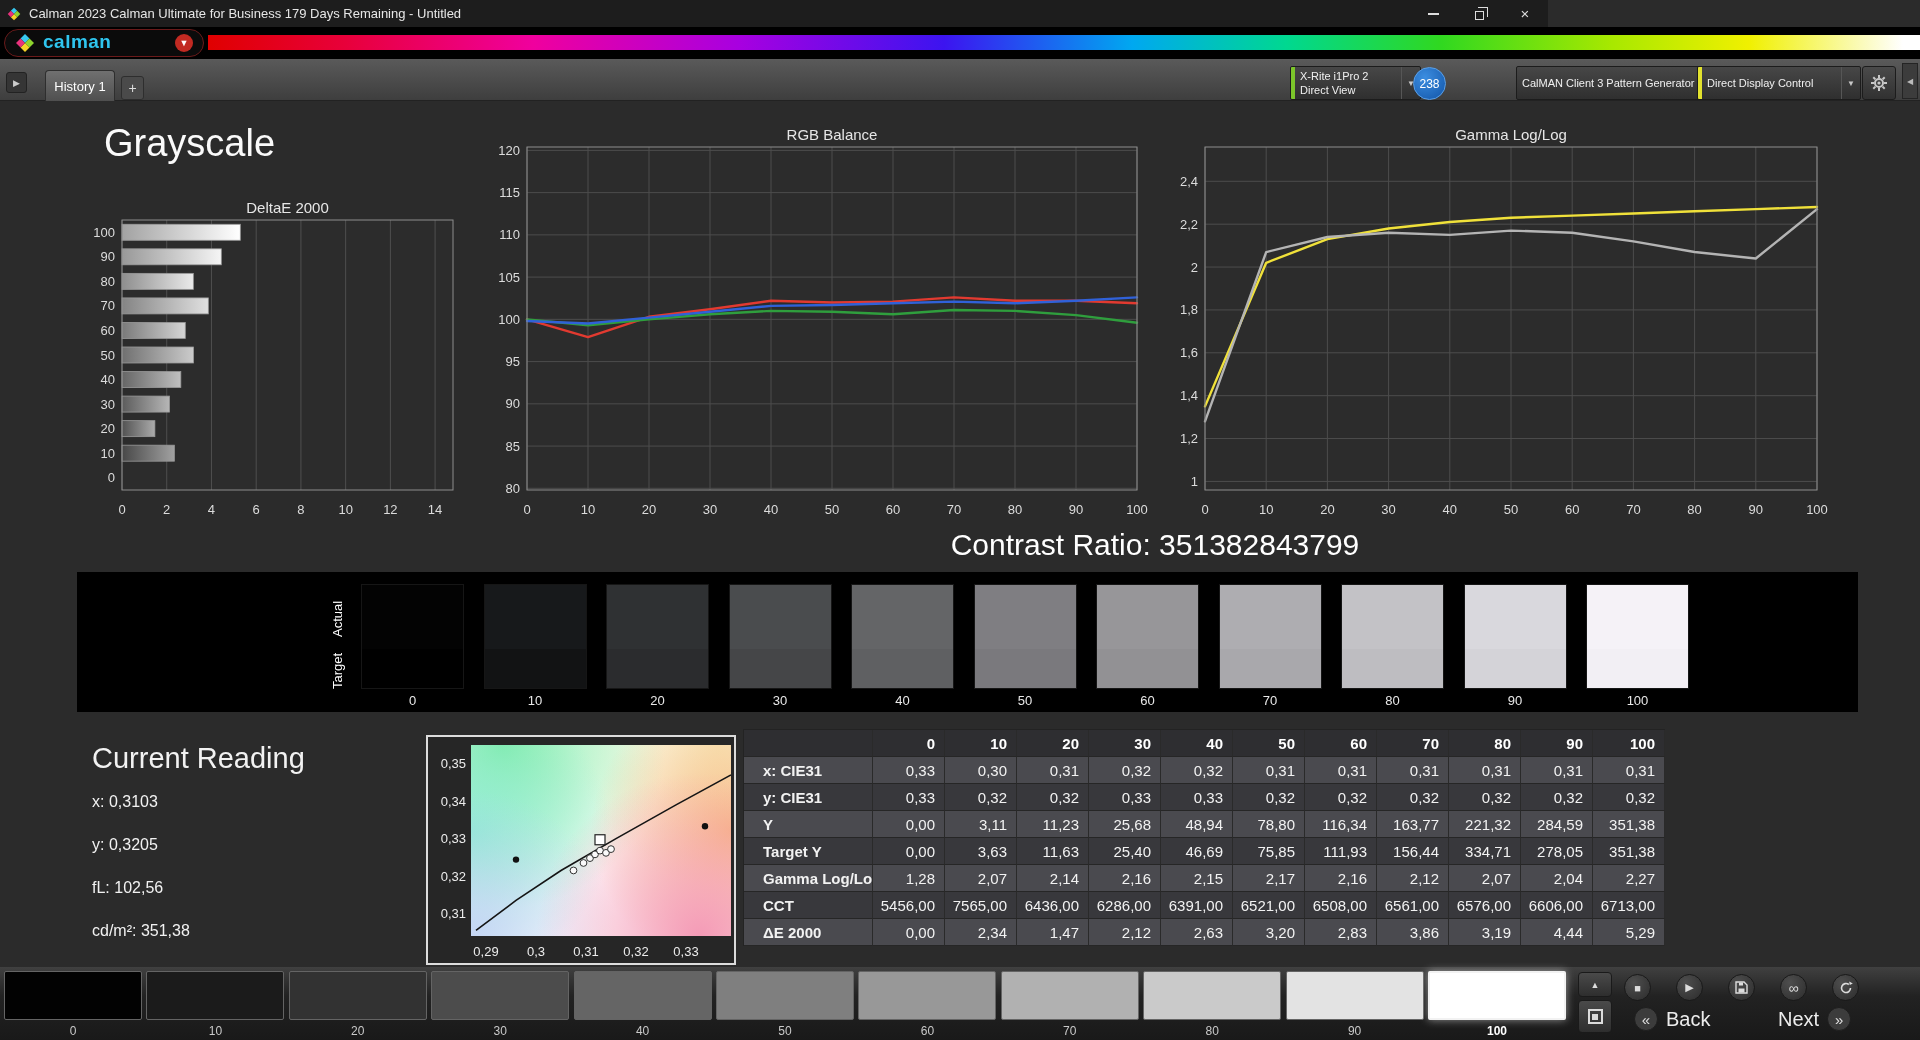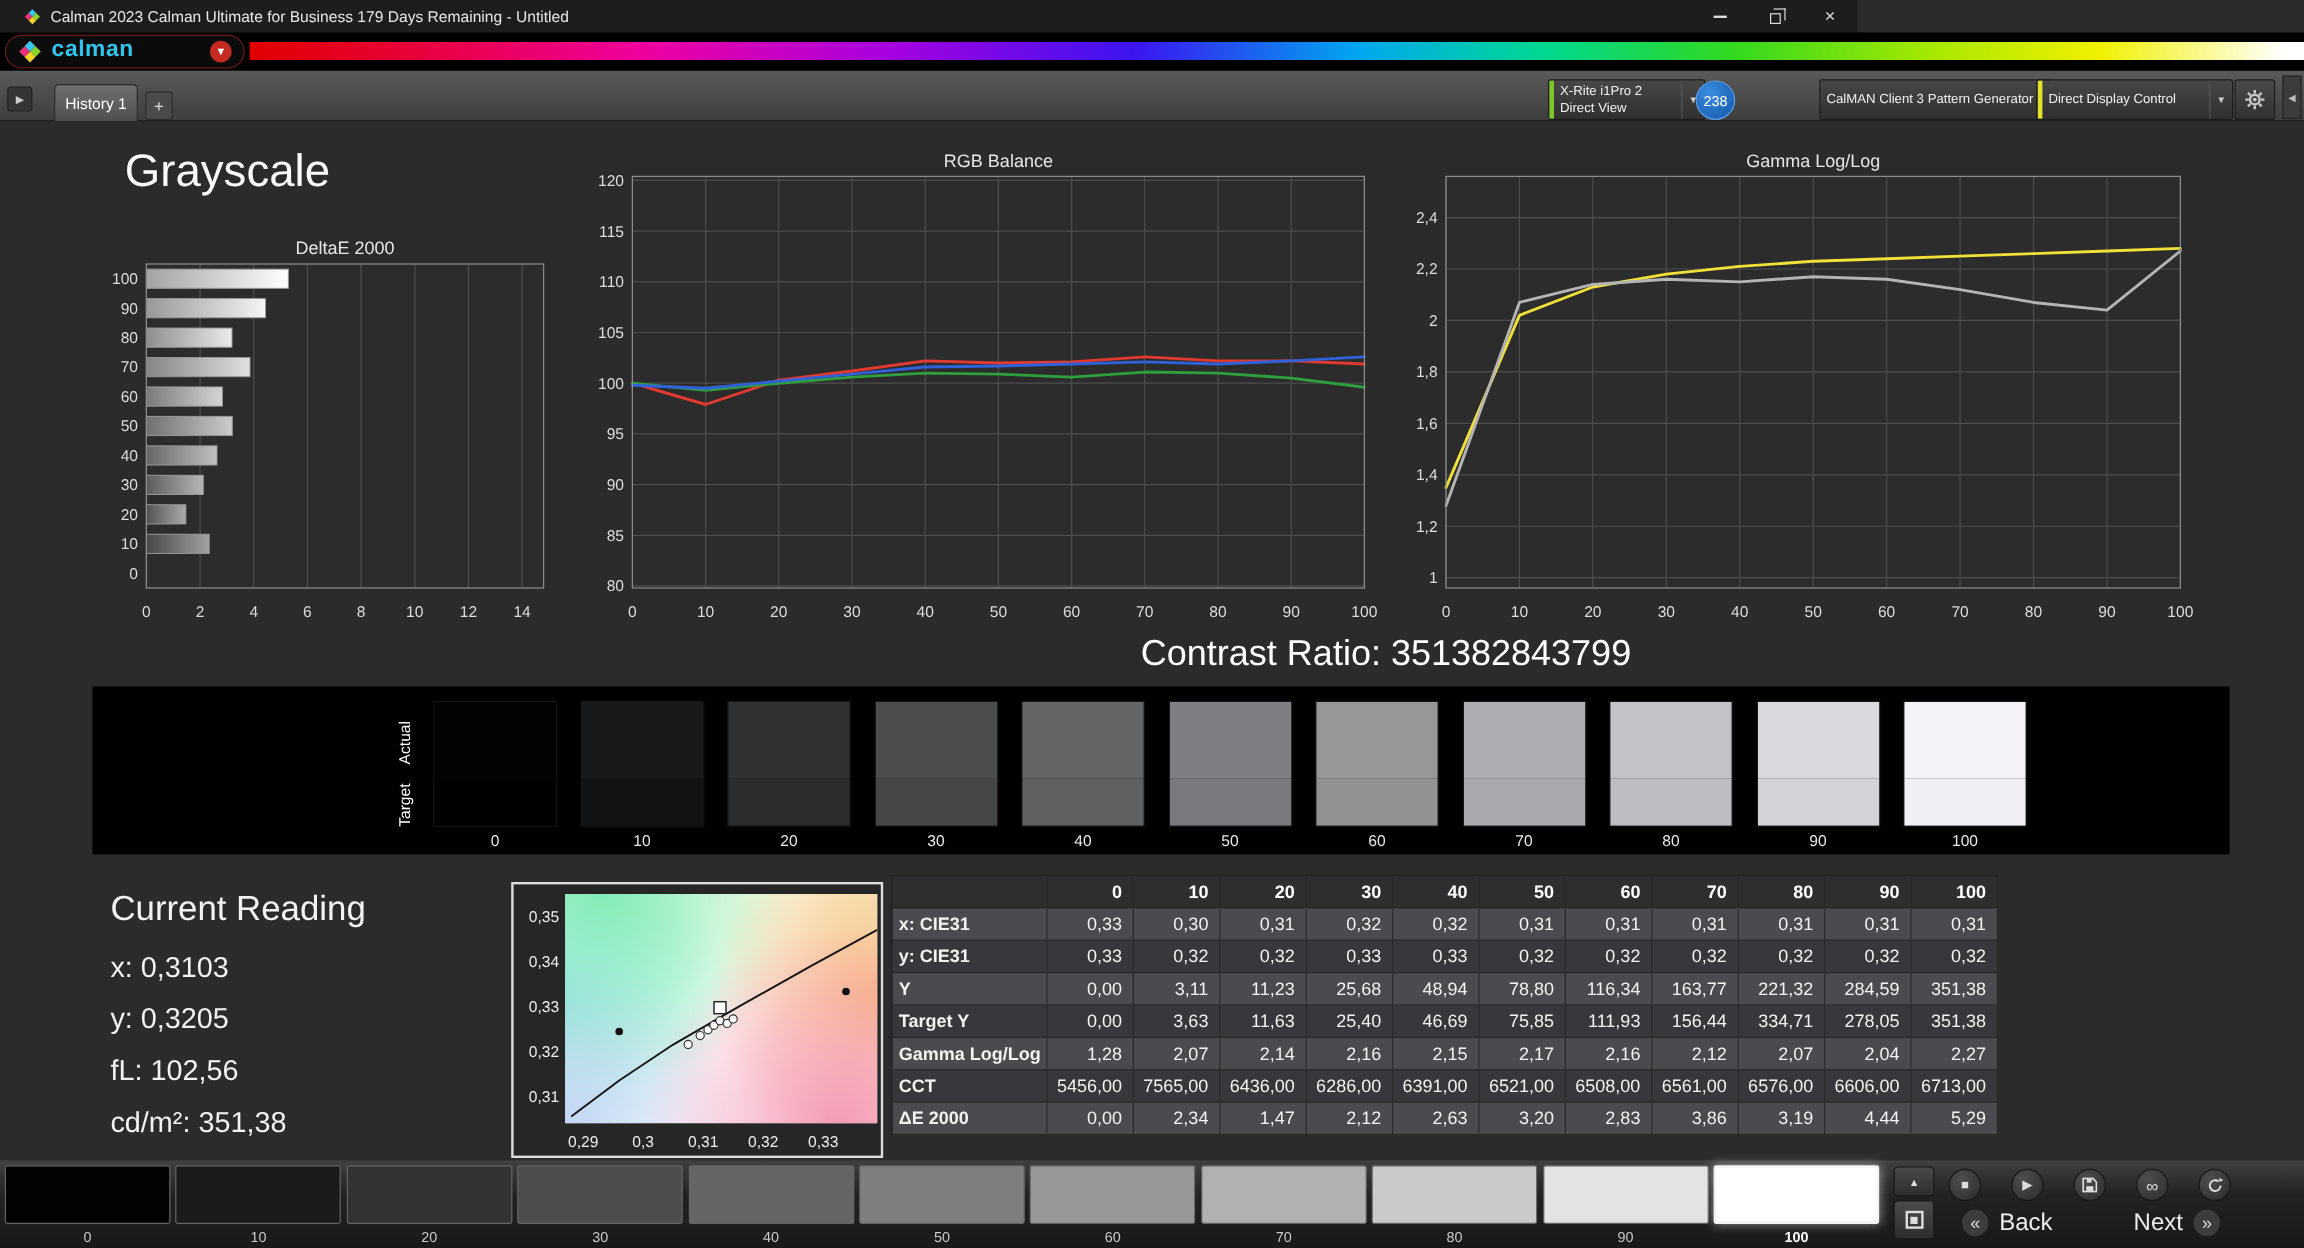--- a/index.html
+++ b/index.html
@@ -1,21 +1,21 @@
 <!DOCTYPE html>
 <html><head>
 <meta charset="utf-8">
 <style>
   *{margin:0;padding:0;box-sizing:border-box}
   html,body{width:1920px;height:1040px;background:#000;font-family:"Liberation Sans",sans-serif;-webkit-font-smoothing:antialiased}
   .screen{position:relative;width:1920px;height:1040px;background:#2b2b2b;overflow:hidden}
   svg text{font-family:"Liberation Sans",sans-serif}
 
   
-  .titlebar{position:absolute;left:0;top:0;width:1548px;height:27px;background:#1d1d1d;display:flex;align-items:center;padding-left:20px;gap:8px}
+  .titlebar{position:absolute;left:0;top:0;width:1548px;height:27px;background:#1d1d1d;display:flex;align-items:center;padding-left:7px;gap:8px}
   .titlebar .title{color:#e6e6e6;font-size:13px;white-space:nowrap}
   .win-controls{position:absolute;right:0;top:0;height:27px;display:flex}
   .win-btn{width:46px;height:27px;display:flex;align-items:center;justify-content:center;color:#ddd;font-size:15px}
   .ico-min{width:11px;height:2px;background:#ddd}
   .ico-restore{position:relative;width:9px;height:9px;border:1px solid #ddd;margin-top:3px}
   .ico-restore::before{content:"";position:absolute;left:2px;top:-5px;width:9px;height:9px;border:1px solid #ddd;border-left:none;border-bottom:none}
 
   
   .logo-row{position:absolute;left:0;top:27px;width:1920px;height:32px;background:#000}
   .logo-pill{position:absolute;left:4px;top:2px;width:200px;height:28px;background:#0b0b0b;border:1px solid #6a1a1a;border-radius:14px;display:flex;align-items:center;gap:8px;padding:0 10px}
@@ -46,38 +46,38 @@
   
   .swatch-strip{position:absolute;left:77px;top:572px;width:1781px;height:140px;background:#000}
   .vlab{position:absolute;writing-mode:vertical-rl;transform:rotate(180deg);color:#fff;font-size:13px;text-align:center}
   .swatch{position:absolute;top:12px;width:103px;height:105px;border:1px solid #161616;display:flex;flex-direction:column}
   .sw-a{flex:0 0 62%}
   .sw-t{flex:1}
   .sw-label{position:absolute;top:121px;width:103px;text-align:center;color:#e8e8e8;font-size:13px}
 
   
   .cr-title{position:absolute;left:92px;top:742px;font-size:29px;color:#f2f2f2}
-  .cr-item{position:absolute;left:92px;font-size:24px;color:#f2f2f2}
+  .cr-item{position:absolute;left:92px;font-size:16px;color:#f2f2f2}
 
   
   .cie-box{position:absolute;left:426px;top:735px;width:310px;height:230px;background:#262626;border:2px solid #dcdcdc}
   .cie-bg{position:absolute;left:43px;top:8px;width:260px;height:191px;background:
     radial-gradient(circle at 88% 100%,rgba(244,150,180,.95),rgba(244,150,180,0) 55%),
     radial-gradient(circle at 100% 45%,rgba(247,180,120,.9),rgba(247,180,120,0) 50%),
     radial-gradient(circle at 0% 100%,rgba(190,205,245,.8),rgba(190,205,245,0) 45%),
     radial-gradient(circle at 0% 45%,rgba(140,235,210,.95),rgba(140,235,210,0) 50%),
     radial-gradient(circle at 12% 0%,rgba(120,235,160,.95),rgba(120,235,160,0) 55%),
     radial-gradient(circle at 95% 0%,rgba(246,238,190,.9),rgba(246,238,190,0) 45%),
     #ffffff}
   .cie-box svg{position:absolute;left:0;top:0}
 
   
   .gs-table{position:absolute;left:743px;top:729px;display:grid;grid-template-columns:129px repeat(11,72px);grid-auto-rows:27px;font-size:15px;color:#f2f2f2;border-top:1px solid #232323;border-left:1px solid #232323}
   .gs-table .cell{display:flex;align-items:center;justify-content:flex-end;padding-right:9px;border-right:1px solid #2a2a2a;border-bottom:1px solid #262626;overflow:hidden;white-space:nowrap}
-  .gs-table .lbl{justify-content:flex-start;padding-left:5px;font-weight:bold}
+  .gs-table .lbl{justify-content:flex-start;padding-left:19px;font-weight:bold}
   .gs-table .hdr{background:#2e2e31;font-weight:bold;color:#fff}
   .gs-table .row-a{background:#4a4a4f}
   .gs-table .row-b{background:#38383c}
 
   
   .bottombar{position:absolute;left:0;top:967px;width:1920px;height:73px;background:linear-gradient(#404040,#222 40%,#191919)}
   .patch{position:absolute;top:4px;width:138px;height:49px;border:1px solid #646464;border-radius:2px}
   .patch.sel{border:2px solid #f2f2f2;box-shadow:0 0 9px rgba(255,255,255,.5)}
   .patch-label{position:absolute;top:57px;width:138px;text-align:center;font-size:12px;color:#c9c9c9}
   .patch-label.sel{color:#fff;font-weight:bold}

